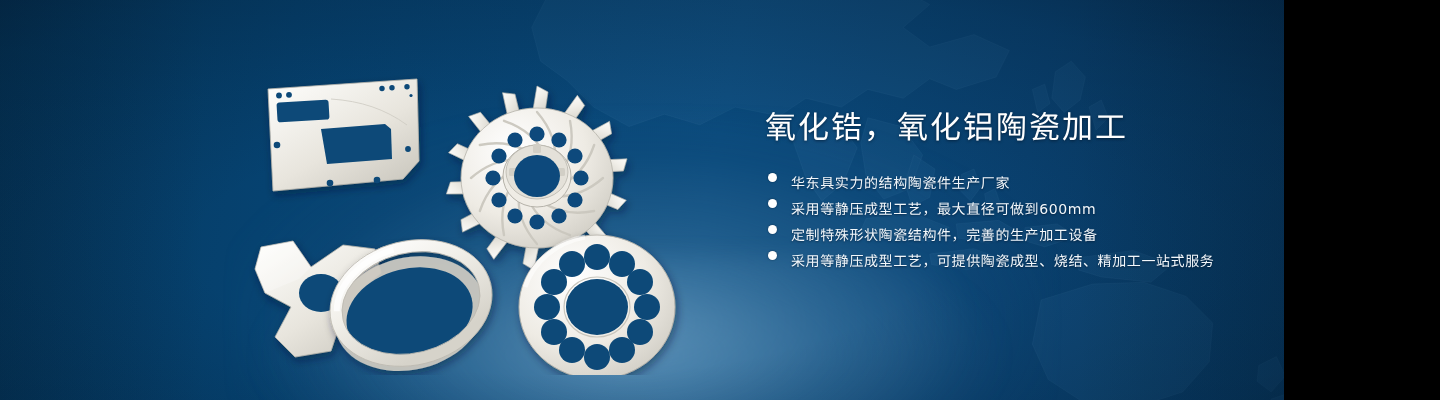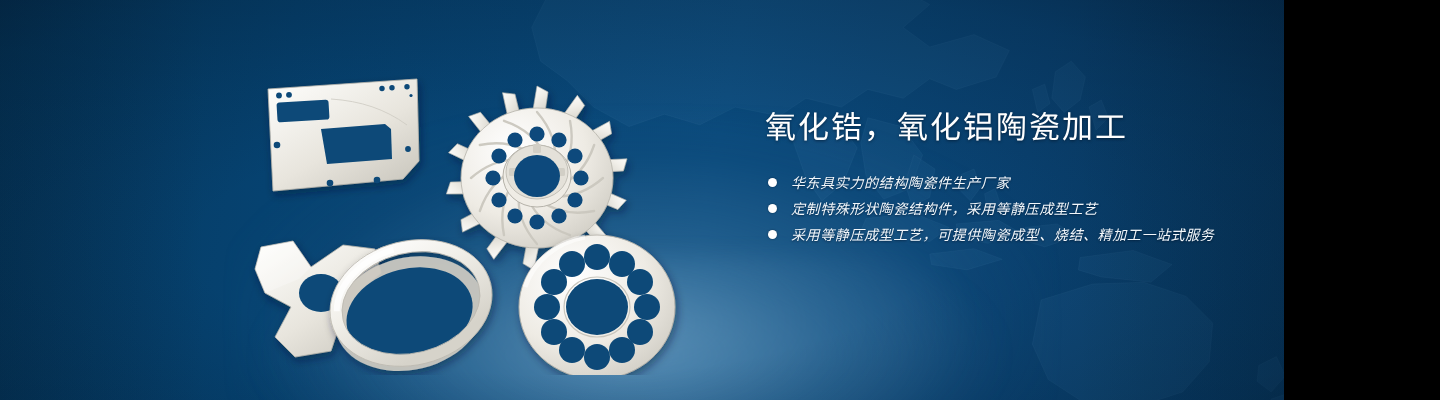--- a/index.html
+++ b/index.html
@@ -74,24 +74,22 @@
     text-shadow: 0 1px 3px rgba(0,12,28,0.55);
     white-space: nowrap;
   }
   .bullets {
     list-style: none;
     margin: 26px 0 0 3px;
     padding: 0;
   }
   .bullet {
     display: flex;
-    align-items: center;
     margin-bottom: 6px;
     height: 20px;
-    font-style: italic;
   }
   .bullet-dot {
     width: 9px; height: 9px;
     border-radius: 50%;
     background: #ffffff;
     flex: 0 0 auto;
     margin-right: 14px;
     box-shadow: 0 0 2px rgba(0,10,25,0.5);
   }
   .bullet-text {
@@ -324,21 +322,25 @@
   <div class="copy">
     <h1 class="headline">氧化锆，氧化铝陶瓷加工</h1>
 
     <ul class="bullets">
       <li class="bullet">
         <span class="bullet-dot"></span>
         <span class="bullet-text">华东具实力的结构陶瓷件生产厂家</span>
       </li>
       <li class="bullet">
         <span class="bullet-dot"></span>
-        <span class="bullet-text">定制特殊形状陶瓷结构件，采用等静压成型工艺</span>
+        <span class="bullet-text">采用等静压成型工艺，最大直径可做到600mm</span>
+      </li>
+      <li class="bullet">
+        <span class="bullet-dot"></span>
+        <span class="bullet-text">定制特殊形状陶瓷结构件，完善的生产加工设备</span>
       </li>
       <li class="bullet">
         <span class="bullet-dot"></span>
         <span class="bullet-text">采用等静压成型工艺，可提供陶瓷成型、烧结、精加工一站式服务</span>
       </li>
     </ul>
   </div>
 
 </div>
 

